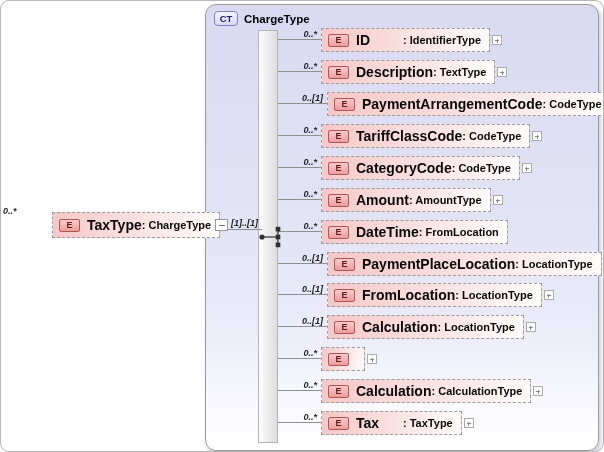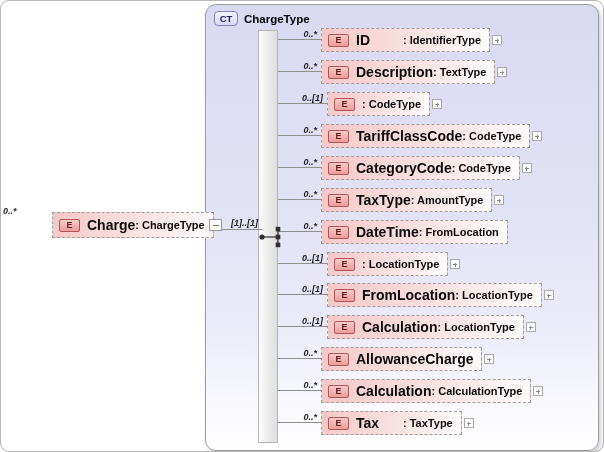--- a/index.html
+++ b/index.html
@@ -90,21 +90,21 @@
 <div class="page-frame"></div>
 
 <span class="root-card">0..*</span>
 
 <div class="conn-line"></div>
 <span class="occ-label">[1]..[1]</span>
 
 <div class="charge-flow">
   <div class="el-box charge-box">
     <span class="e-badge">E</span>
-    <span class="el-name">Charge</span>
+    <span class="el-name">TaxType</span>
     <span class="el-type">: ChargeType</span>
   </div>
   <div class="minus-box"></div>
 </div>
 
 <div class="ct-container">
   <div class="ct-badge">CT</div>
   <div class="ct-title">ChargeType</div>
 
   <div class="vbar"></div>
@@ -142,20 +142,21 @@
       </div>
       <div class="plus-box"></div>
     </div>
   </div>
       <div class="row" style="top: 87px;">
     <div class="hline" style="left: 72px; width: 49px;"></div>
     <span class="card" style="left: 65px;">0..[1]</span>
     <div class="row-flow" style="left: 121px;">
       <div class="el-box">
         <span class="e-badge">E</span>
+        <span class="el-name">PaymentArrangementCode</span>
         <span class="el-type">: CodeType</span>
       </div>
       <div class="plus-box"></div>
     </div>
   </div>
       <div class="row" style="top: 119px;">
     <div class="hline" style="left: 72px; width: 43px;"></div>
     <span class="card" style="left: 59px;">0..*</span>
     <div class="row-flow" style="left: 115px;">
       <div class="el-box">
@@ -177,21 +178,21 @@
       </div>
       <div class="plus-box"></div>
     </div>
   </div>
       <div class="row" style="top: 183px;">
     <div class="hline" style="left: 72px; width: 43px;"></div>
     <span class="card" style="left: 59px;">0..*</span>
     <div class="row-flow" style="left: 115px;">
       <div class="el-box">
         <span class="e-badge">E</span>
-        <span class="el-name">TaxType</span>
+        <span class="el-name">Amount</span>
         <span class="el-type">: AmountType</span>
       </div>
       <div class="plus-box"></div>
     </div>
   </div>
       <div class="row" style="top: 215px;">
     <div class="hline" style="left: 72px; width: 43px;"></div>
     <span class="card" style="left: 59px;">0..*</span>
     <div class="row-flow" style="left: 115px;">
       <div class="el-box">
@@ -201,20 +202,21 @@
       </div>
 
     </div>
   </div>
       <div class="row" style="top: 247px;">
     <div class="hline" style="left: 72px; width: 49px;"></div>
     <span class="card" style="left: 65px;">0..[1]</span>
     <div class="row-flow" style="left: 121px;">
       <div class="el-box">
         <span class="e-badge">E</span>
+        <span class="el-name">PaymentPlaceLocation</span>
         <span class="el-type">: LocationType</span>
       </div>
       <div class="plus-box"></div>
     </div>
   </div>
       <div class="row" style="top: 278px;">
     <div class="hline" style="left: 72px; width: 49px;"></div>
     <span class="card" style="left: 65px;">0..[1]</span>
     <div class="row-flow" style="left: 121px;">
       <div class="el-box">
@@ -236,21 +238,20 @@
       </div>
       <div class="plus-box"></div>
     </div>
   </div>
       <div class="row" style="top: 342px;">
     <div class="hline" style="left: 72px; width: 43px;"></div>
     <span class="card" style="left: 59px;">0..*</span>
     <div class="row-flow" style="left: 115px;">
       <div class="el-box">
         <span class="e-badge">E</span>
-        <span class="el-name">AllowanceCharge</span>
       </div>
       <div class="plus-box"></div>
     </div>
   </div>
       <div class="row" style="top: 374px;">
     <div class="hline" style="left: 72px; width: 43px;"></div>
     <span class="card" style="left: 59px;">0..*</span>
     <div class="row-flow" style="left: 115px;">
       <div class="el-box">
         <span class="e-badge">E</span>

